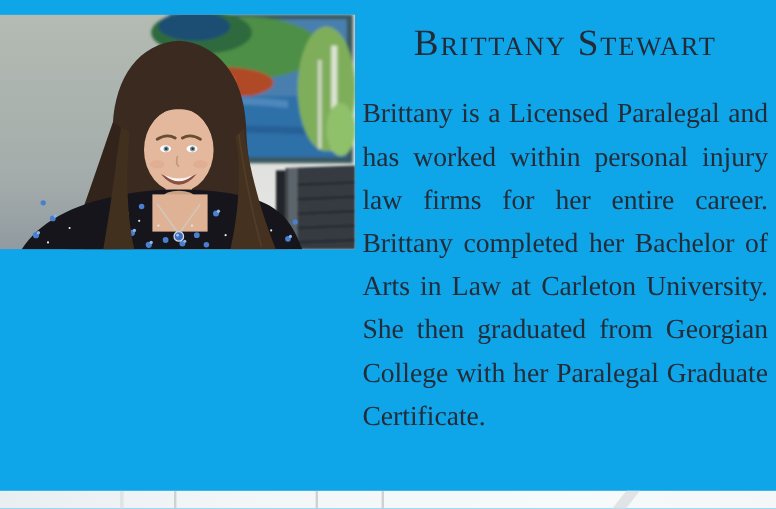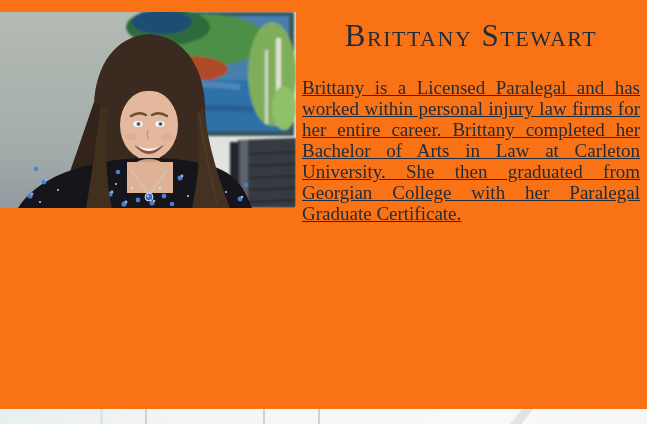--- a/index.html
+++ b/index.html
@@ -1,19 +1,19 @@
 <!DOCTYPE html>
 <html><head>
 <meta charset="utf-8">
 <style>
   html,body{margin:0;padding:0;}
   .page{
     position:relative;
     width:647px;height:424px;
-    background:#f97316;
+    background:#0ea5e9;
     overflow:hidden;
     font-family:"Liberation Serif","DejaVu Serif",serif;
   }
   .photo-wrap{
     position:absolute;left:0;top:12px;width:296px;height:196px;
     overflow:hidden;
   }
   .content{
     position:absolute;left:302px;top:0;width:338px;
     color:#242E3B;
@@ -23,25 +23,24 @@
     font-size:31px;
     font-weight:normal;
     font-variant:small-caps;
     letter-spacing:1.5px;
     text-align:center;
     line-height:1.12;
     color:#222B38;
   }
   .bio-p{
     margin:0;
-    font-size:19px;
-    line-height:21px;
+    font-size:23px;
+    line-height:36px;
     text-align:justify;
     color:#232C39;
-    text-decoration:underline;
   }
   .bio-p.first{margin-top:23px;}
   .bio-p.second{margin-top:27px;}
   
   .next-strip{
     position:absolute;left:0;top:409px;width:647px;height:15px;
     background:linear-gradient(90deg,#e9eef1 0%,#eef2f4 15%,#f2f6f7 30%,#f5f8f9 55%,#f7fafb 75%,#f4f6f7 100%);
     overflow:hidden;
   }
   .next-strip .vline{position:absolute;top:0;height:15px;background:#c7cbcd;width:2px;opacity:.85;}

